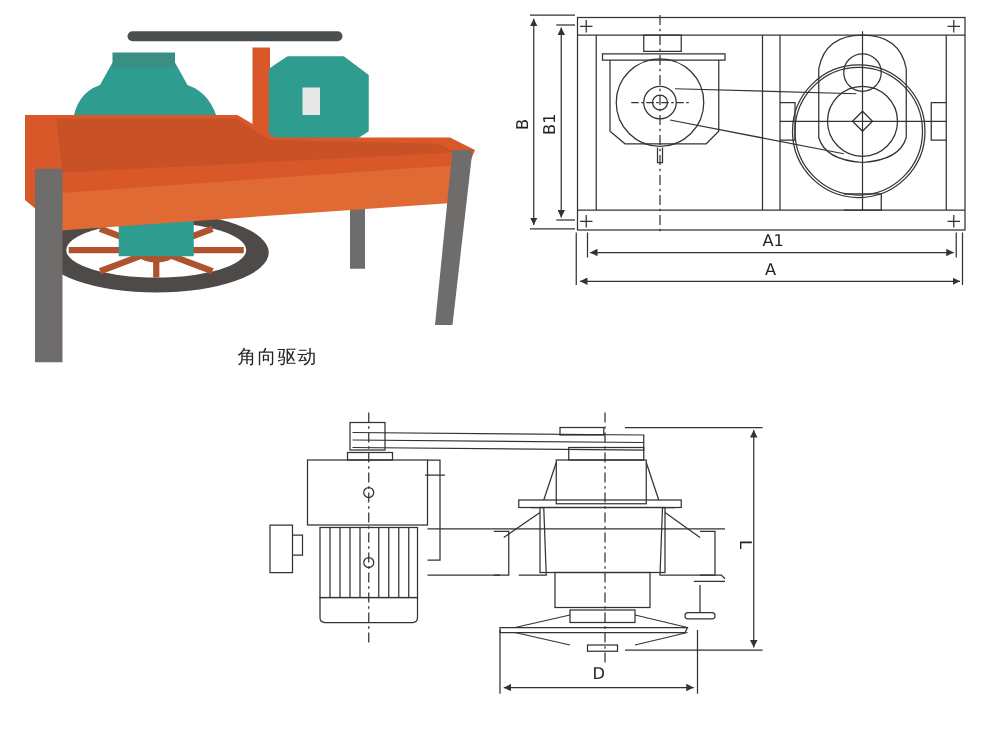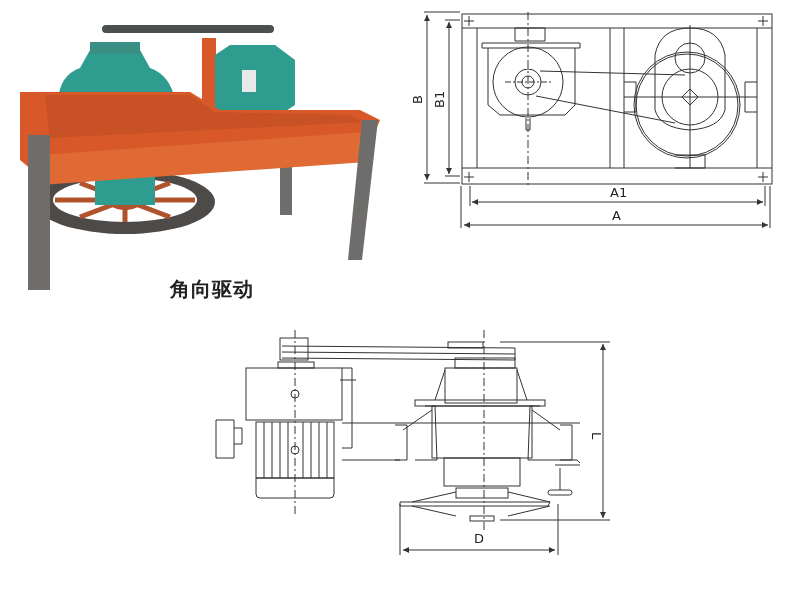--- a/index.html
+++ b/index.html
@@ -1,21 +1,21 @@
 <!DOCTYPE html>
 <html><head>
 <meta charset="utf-8">
 <style>
   html, body { margin: 0; padding: 0; background: #ffffff; }
   body { width: 800px; height: 600px; position: relative; overflow: hidden;
          font-family: "DejaVu Sans", sans-serif; }
   .panel { position: absolute; }
   #photo { left: 10px; left: 10px; top: 20px; width: 380px; height: 270px; }
-  #caption { position: absolute; left: 160px; top: 256px; font-size: 20px; color: #222;
-             letter-spacing: 1px; font-weight: bold; }
+  #caption { position: absolute; left: 180px; top: 256px; font-size: 15px; color: #222;
+             letter-spacing: 1px; }
   #plan { left: 400px; top: 0px; width: 400px; height: 240px; }
   #elev { left: 200px; top: 320px; width: 420px; height: 250px; }
   svg text { font-family: "DejaVu Sans", sans-serif; fill: #222; }
 </style>
 </head>
 <body>
 
 <div class="panel" id="photo">
   <svg width="380" height="270" viewBox="0 0 380 270">
 

